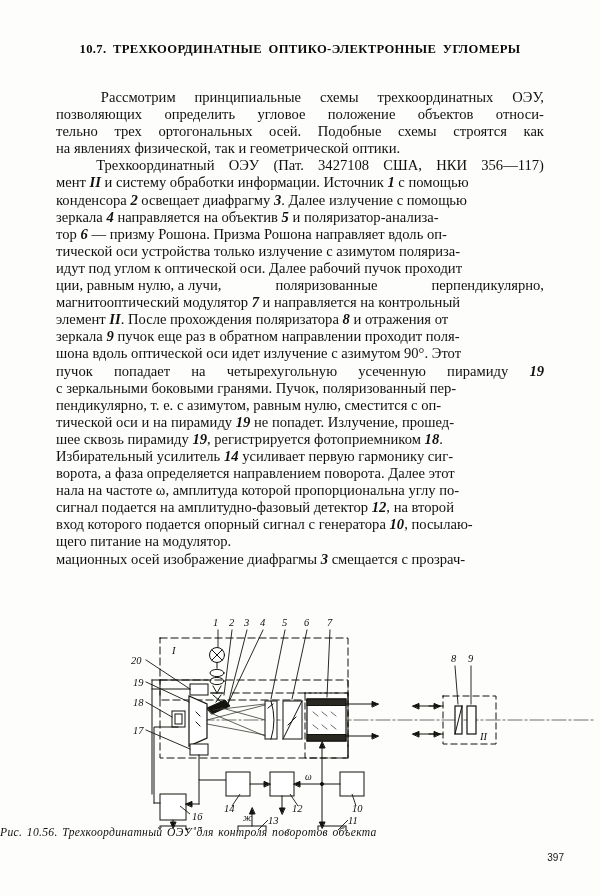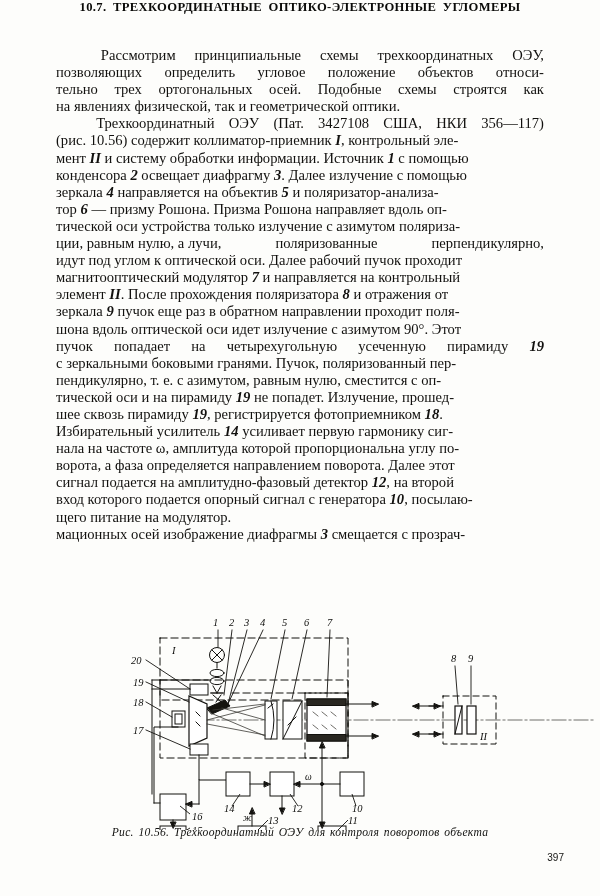--- a/index.html
+++ b/index.html
@@ -23,20 +23,21 @@
   .content {
     position: absolute;
     left: 56px;
     top: 0;
     width: 488px;
   }
 
   
   .section-title {
     margin: 0;
+    padding-top: 42px;
     font-size: 12.6px;
     font-weight: bold;
     letter-spacing: 0.35px;
     text-align: center;
     word-spacing: 3px;
     color: #0b0b09;
   }
 
   
   .body-text {
@@ -73,21 +74,21 @@
     left: 0;
     top: 598px;
     width: 600px;
   }
   .figure svg { display: block; }
   .caption {
     position: absolute;
     left: 0;
     top: 826px;
     width: 600px;
-    text-align: center;
+    text-align: left;
     font-size: 11.6px;
     font-style: italic;
     letter-spacing: 0.3px;
     word-spacing: 1.5px;
     color: #121210;
   }
   .folio {
     position: absolute;
     right: 36px;
     top: 852px;
@@ -154,39 +155,38 @@
             <span class="indent"></span>
             <span>Трехкоординатный</span>
             <span>ОЭУ</span>
             <span>(Пат.</span>
             <span>3427108</span>
             <span>США,</span>
             <span>НКИ</span>
             <span>356—117)</span>
           </span>
 
-        <span class="ln"><span>(рис. 10.56) содержит коллиматор-приемник </span><span class="ref">I</span><span>, контрольный эле-</span></span>
 
         <span class="ln"><span>мент </span><span class="ref">II</span><span> и систему обработки информации. Источник </span><span class="ref">1</span><span> с помощью</span></span>
 
         <span class="ln"><span>конденсора </span><span class="ref">2</span><span> освещает диафрагму </span><span class="ref">3</span><span>. Далее излучение с помощью</span></span>
 
         <span class="ln"><span>зеркала </span><span class="ref">4</span><span> направляется на объектив </span><span class="ref">5</span><span> и поляризатор-анализа-</span></span>
 
         <span class="ln"><span>тор </span><span class="ref">6</span><span> — призму Рошона. Призма Рошона направляет вдоль оп-</span></span>
 
         <span class="ln">тической оси устройства только излучение с азимутом поляриза-</span>
+
+        <span class="ln">идут под углом к оптической оси. Далее рабочий пучок проходит</span>
 
         <span class="ln just">
             <span>ции, равным нулю, а лучи,</span>
             <span>поляризованные</span>
             <span>перпендикулярно,</span>
           </span>
-
-        <span class="ln">идут под углом к оптической оси. Далее рабочий пучок проходит</span>
 
         <span class="ln"><span>магнитооптический модулятор </span><span class="ref">7</span><span> и направляется на контрольный</span></span>
 
         <span class="ln"><span>элемент </span><span class="ref">II</span><span>. После прохождения поляризатора </span><span class="ref">8</span><span> и отражения от</span></span>
 
         <span class="ln"><span>зеркала </span><span class="ref">9</span><span> пучок еще раз в обратном направлении проходит поля-</span></span>
 
 
         <span class="ln">шона вдоль оптической оси идет излучение с азимутом 90°. Этот</span>
 
@@ -202,22 +202,22 @@
 
         <span class="ln">с зеркальными боковыми гранями. Пучок, поляризованный пер-</span>
         <span class="ln">пендикулярно, т. е. с азимутом, равным нулю, сместится с оп-</span>
 
         <span class="ln"><span>тической оси и на пирамиду </span><span class="ref">19</span><span> не попадет. Излучение, прошед-</span></span>
 
         <span class="ln"><span>шее сквозь пирамиду </span><span class="ref">19</span><span>, регистрируется фотоприемником </span><span class="ref">18</span><span>.</span></span>
 
         <span class="ln"><span>Избирательный усилитель </span><span class="ref">14</span><span> усиливает первую гармонику сиг-</span></span>
 
+        <span class="ln">ворота, а фаза определяется направлением поворота. Далее этот</span>
         <span class="ln">нала на частоте ω, амплитуда которой пропорциональна углу по-</span>
-        <span class="ln">ворота, а фаза определяется направлением поворота. Далее этот</span>
 
         <span class="ln"><span>сигнал подается на амплитудно-фазовый детектор </span><span class="ref">12</span><span>, на второй</span></span>
 
         <span class="ln"><span>вход которого подается опорный сигнал с генератора </span><span class="ref">10</span><span>, посылаю-</span></span>
 
         <span class="ln">щего питание на модулятор.</span>
       </p>
 
       <p class="para">
         <span class="ln"><span>мационных осей изображение диафрагмы </span><span class="ref">3</span><span> смещается с прозрач-</span></span>

